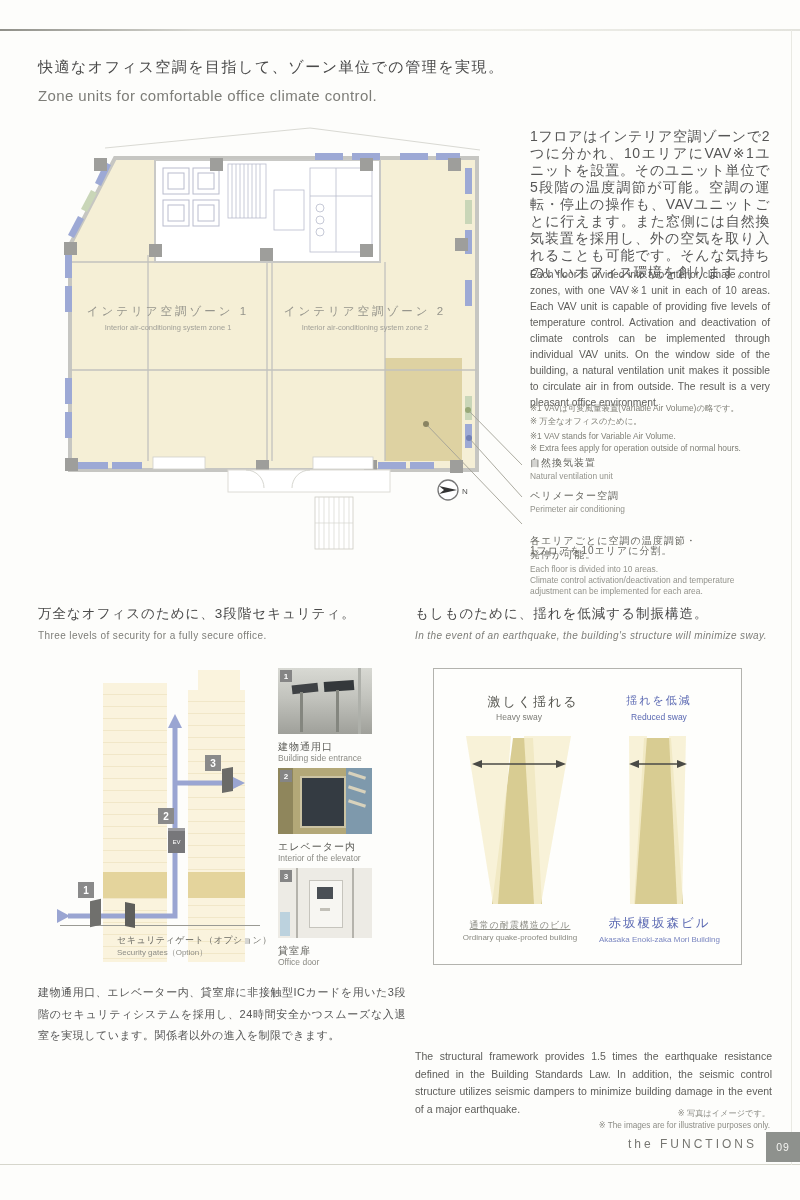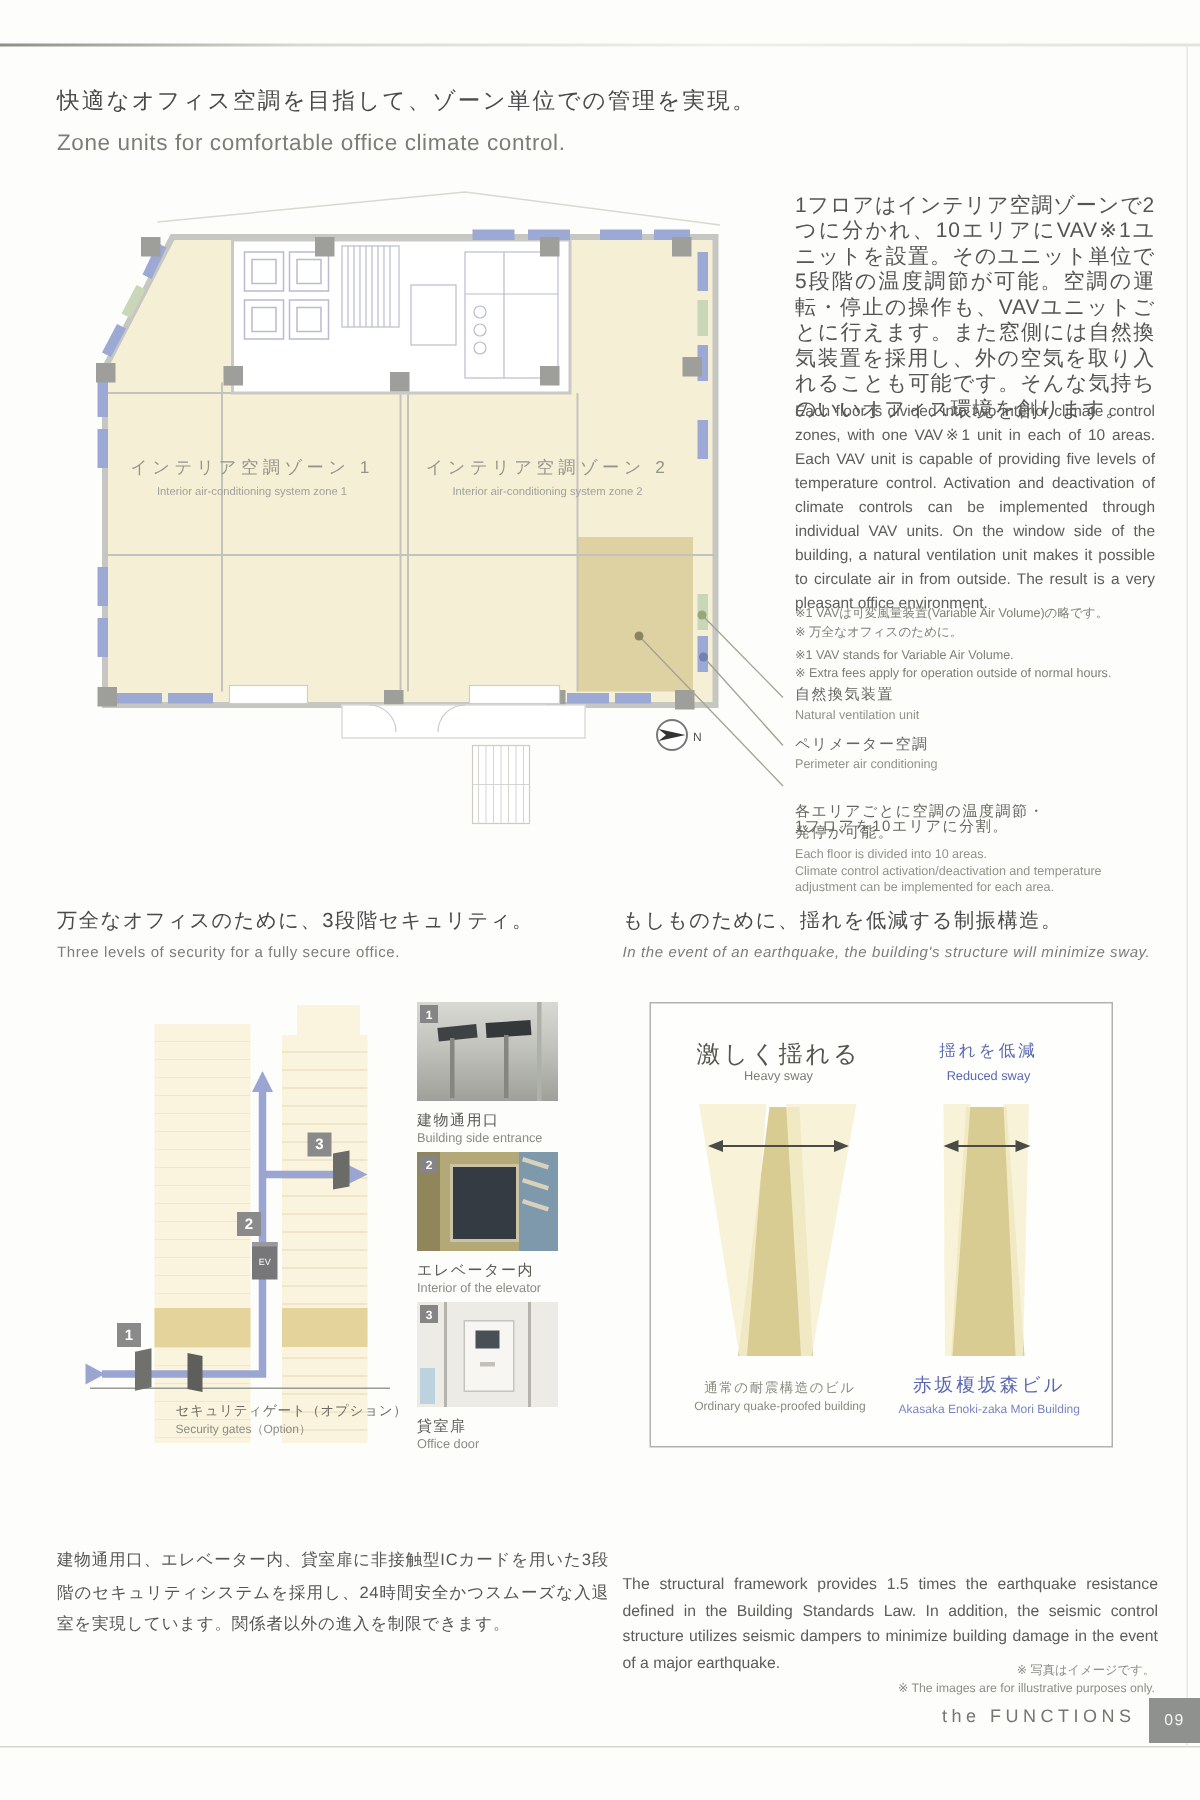--- a/index.html
+++ b/index.html
@@ -4,21 +4,21 @@
 <style>
   html,body{margin:0;padding:0;background:#ffffff;}
   body{width:800px;height:1200px;position:relative;overflow:hidden;
        font-family:"Liberation Sans","DejaVu Sans",sans-serif;color:#555;}
   .page{position:absolute;left:0;top:0;width:800px;height:1200px;background:#fdfdfb;}
   .abs{position:absolute;}
   .jp-h1{font-size:15px;color:#4a4a4a;letter-spacing:1.5px;}
   .en-sub{font-size:15px;color:#7d7d78;letter-spacing:0.4px;}
   .jp-h2{font-size:13.5px;color:#4a4a4a;letter-spacing:1px;}
   .body-jp{font-size:14px;line-height:17px;text-align:justify;color:#555;letter-spacing:0.5px;}
-  .body-jp2{font-size:11px;line-height:21.5px;text-align:justify;color:#555;letter-spacing:0.5px;margin-top:48px;}
+  .body-jp2{font-size:11px;line-height:21.5px;text-align:justify;color:#555;letter-spacing:0.5px;}
   .body-en{font-size:10.3px;line-height:16px;text-align:justify;color:#5d5d5a;}
   .body-en2{font-size:10.5px;line-height:17.5px;text-align:justify;color:#5d5d5a;}
   .note{font-size:8.4px;line-height:13px;color:#808078;}
   .ann-jp{font-size:10px;color:#666660;letter-spacing:1px;}
   .ann-en{font-size:8.4px;color:#93938c;}
   .badge{width:16px;height:16px;background:#8a8a8a;color:#fff;font-size:10px;font-weight:bold;
          display:flex;align-items:center;justify-content:center;}
   .pbadge{width:12px;height:12px;background:#858585;color:#fff;font-size:8px;font-weight:bold;
          display:flex;align-items:center;justify-content:center;}
   .photo-cap-jp{font-size:10px;color:#5a5a55;letter-spacing:1px;}
@@ -240,25 +240,25 @@
       <line x1="46" y1="95" x2="124" y2="95" stroke="#4a4a46" stroke-width="1.4"></line>
       <polygon points="38,95 48,91 48,99" fill="#4a4a46"></polygon>
       <polygon points="132,95 122,91 122,99" fill="#4a4a46"></polygon>
       <polygon points="210,69 237,69 249,235 200,235" fill="#d8cc92"></polygon>
       <polygon points="195,67 213,67 201,235 196,235" fill="#f7efcf" opacity="0.82"></polygon>
       <polygon points="235,67 252,67 248,235 243,235" fill="#f7efcf" opacity="0.82"></polygon>
       <line x1="203" y1="95" x2="245" y2="95" stroke="#4a4a46" stroke-width="1.4"></line>
       <polygon points="195,95 205,91 205,99" fill="#4a4a46"></polygon>
       <polygon points="253,95 243,91 243,99" fill="#4a4a46"></polygon>
     </svg>
-    <div class="abs ctr" style="left:25px;top:24px;width:120px;font-size:16px;color:#55554f;letter-spacing:2px;">激しく揺れる</div>
+    <div class="abs ctr" style="left:39px;top:24px;width:120px;font-size:13px;color:#55554f;letter-spacing:2px;">激しく揺れる</div>
     <div class="abs ctr" style="left:25px;top:43px;width:120px;font-size:8.5px;color:#7c7c76;">Heavy sway</div>
     <div class="abs ctr blue" style="left:160px;top:24px;width:130px;font-size:11px;letter-spacing:2px;">揺れを低減</div>
     <div class="abs ctr blue" style="left:160px;top:43px;width:130px;font-size:8.5px;">Reduced sway</div>
-    <div class="abs ctr" style="left:12px;top:250px;width:148px;font-size:9px;color:#8a8a82;letter-spacing:1px;">通常の耐震構造のビル</div>
+    <div class="abs ctr" style="left:12px;top:250px;width:148px;font-size:9px;color:#8a8a82;letter-spacing:1px;text-decoration:underline;">通常の耐震構造のビル</div>
     <div class="abs ctr" style="left:12px;top:264px;width:148px;font-size:8px;color:#8a8a82;">Ordinary quake-proofed building</div>
     <div class="abs ctr blue" style="left:158px;top:246px;width:135px;font-size:12.5px;letter-spacing:2px;">赤坂榎坂森ビル</div>
     <div class="abs ctr" style="left:158px;top:266px;width:135px;font-size:8px;color:#7a86c0;">Akasaka Enoki-zaka Mori Building</div>
   </div>
 
   <div class="abs body-jp2" style="left:38px;top:982px;width:368px;">建物通用口、エレベーター内、貸室扉に非接触型ICカードを用いた3段階のセキュリティシステムを採用し、24時間安全かつスムーズな入退室を実現しています。関係者以外の進入を制限できます。</div>
   <div class="abs body-en2" style="left:415px;top:1048px;width:357px;">The structural framework provides 1.5 times the earthquake resistance defined in the Building Standards Law. In addition, the seismic control structure utilizes seismic dampers to minimize building damage in the event of a major earthquake.</div>
 
   <div class="abs" style="left:470px;top:1108px;width:300px;text-align:right;font-size:8.2px;color:#8d8d86;">※ 写真はイメージです。</div>
   <div class="abs" style="left:470px;top:1120px;width:300px;text-align:right;font-size:8.2px;color:#8d8d86;">※ The images are for illustrative purposes only.</div>

